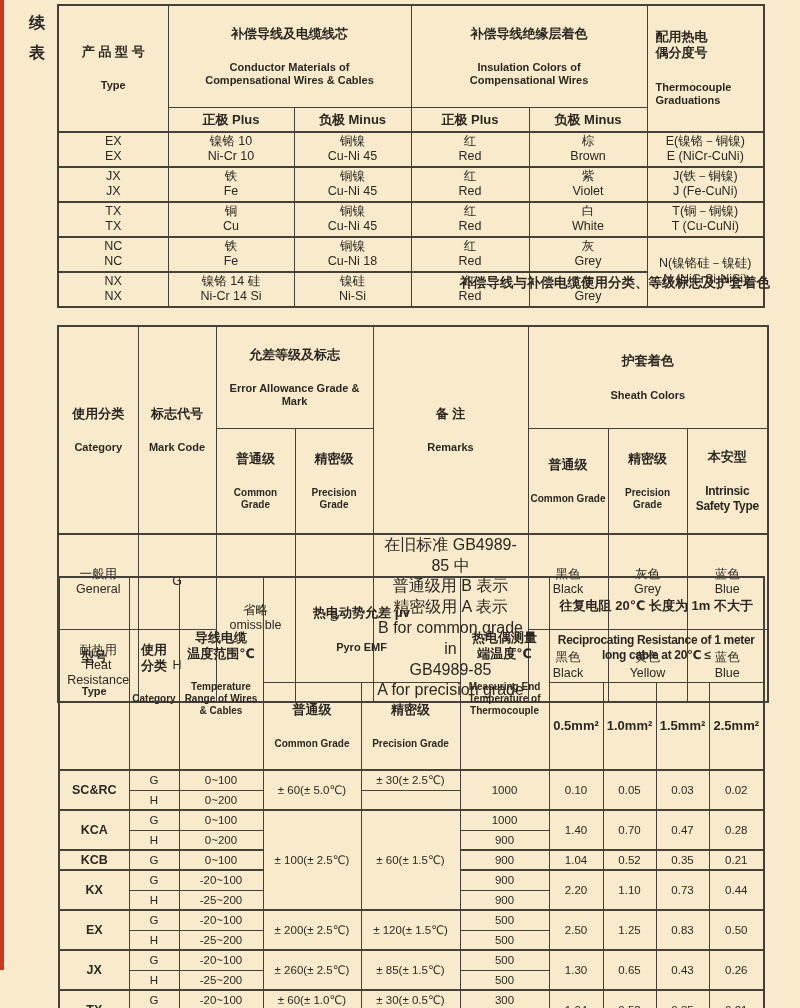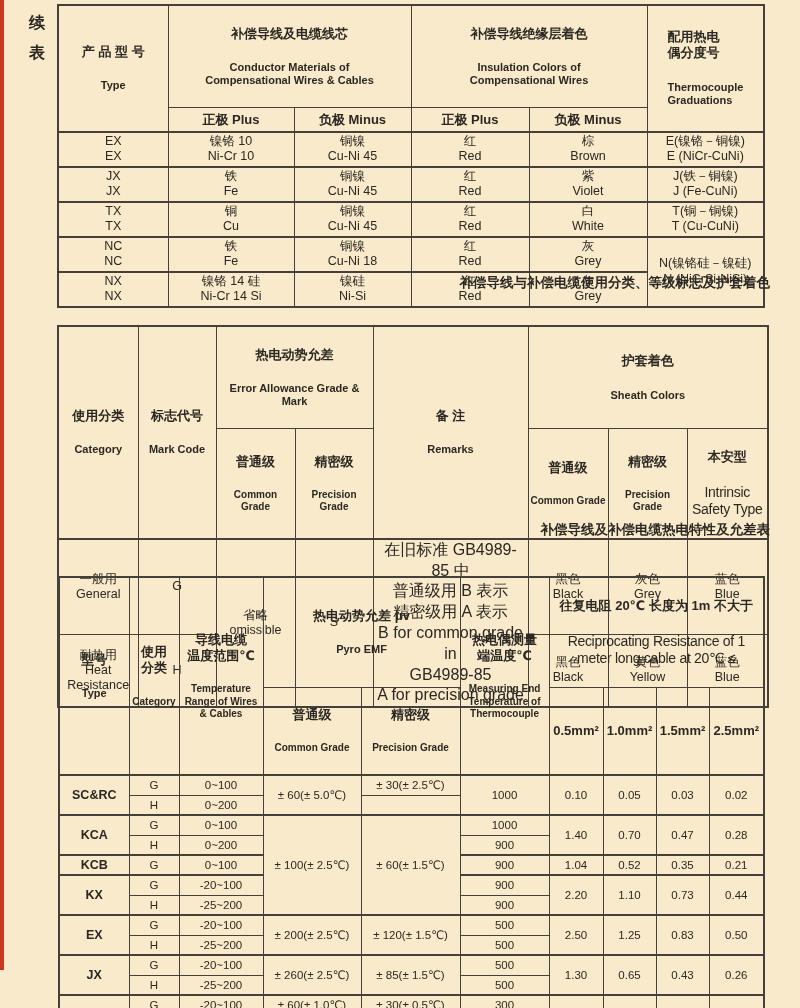--- a/index.html
+++ b/index.html
@@ -17,27 +17,27 @@
   td,th{
     border:1px solid #45413a;text-align:center;vertical-align:middle;
     padding:0 2px;white-space:pre-line;font-weight:normal;line-height:1.22;
     overflow:hidden;
   }
   table{border:2px solid #45413a}
   tr.sec td, tr.sec th{border-top-width:2px}
   .zh{display:block;font-size:13px;font-weight:bold;white-space:pre-line}
   .en{display:block;font-size:11px;font-weight:bold;white-space:pre-line}
   .en-sm{display:block;font-size:10px;font-weight:bold;white-space:pre-line}
-  .en-xs{display:block;font-size:14px;font-weight:normal;white-space:pre-line;letter-spacing:-0.3px}
+  .en-xs{display:block;font-size:12px;font-weight:bold;white-space:pre-line;letter-spacing:-0.3px}
   .t1{left:57px;top:4px;width:706px}
   .t1 td{font-size:12.5px}
   .t1 .hr1{height:48px}
   .t1 .hr2{height:24px}
   .t1 tbody tr{height:35px}
-  .t1 .grad-h{text-align:left;padding-left:20px}
+  .t1 .grad-h{text-align:left;padding-left:8px}
   .headline{position:absolute;left:57px;width:713px;text-align:right;font-weight:bold}
   .headline .zh{font-size:13.5px}
   .headline .en{font-size:13px}
   .h2{top:274px}
   .h3{top:521px}
   .t2{left:57px;top:325px;width:710px}
   .t2 td{font-size:12.5px}
   .t2 .hr1{height:40px}
   .t2 .hr2{height:35px}
   .t2 .r1{height:62px}
@@ -187,21 +187,21 @@
     <tr class="hr1">
       <th rowspan="2">
         <span class="zh">使用分类</span>
         <span class="en">Category</span>
       </th>
       <th rowspan="2">
         <span class="zh">标志代号</span>
         <span class="en">Mark Code</span>
       </th>
       <th colspan="2">
-        <span class="zh">热电动势允差</span>
+        <span class="zh">允差等级及标志</span>
         <span class="en">Error Allowance Grade &amp; Mark</span>
       </th>
       <th rowspan="2">
         <span class="zh">备 注</span>
         <span class="en">Remarks</span>
       </th>
       <th colspan="3">
         <span class="zh">护套着色</span>
         <span class="en">Sheath Colors</span>
       </th>
@@ -258,21 +258,20 @@
 Black</td>
       <td>黄色
 Yellow</td>
       <td>蓝色
 Blue</td>
     </tr>
   </tbody>
 </table>
 
 <div class="headline h3">
-  <span class="zh">补偿导线及补偿电缆热电特性及允差表</span>
 </div>
 
 <table class="t3">
   <colgroup>
     <col style="width:70px">
       <col style="width:50px">
       <col style="width:84px">
       <col style="width:98px">
       <col style="width:99px">
     <col style="width:89px">

